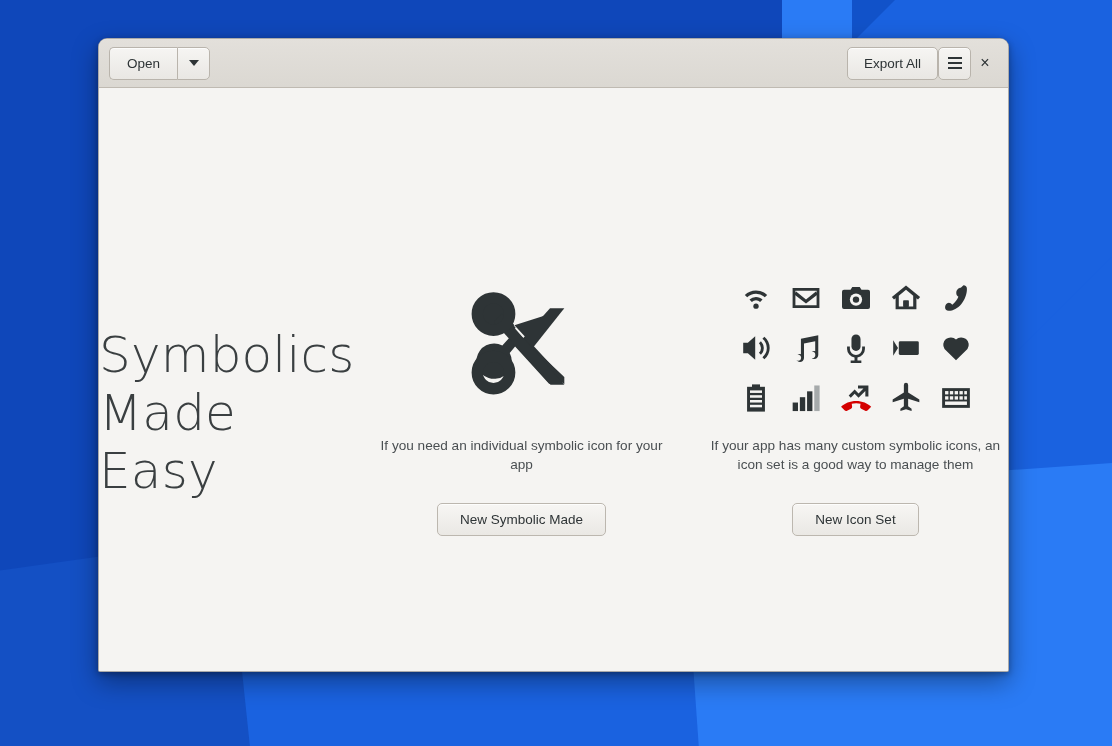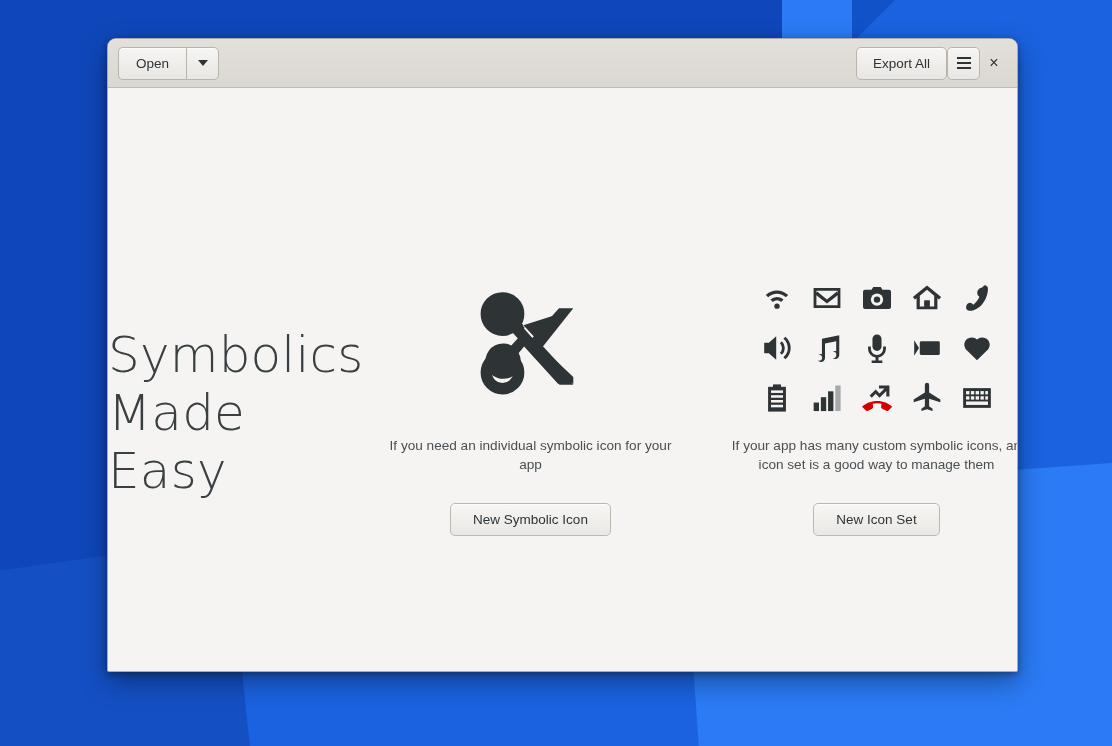--- a/index.html
+++ b/index.html
@@ -62,21 +62,21 @@
   #bg-bottom-right {
     right: -60px; bottom: -60px;
     width: 480px; height: 330px;
     background: #2a7bf5;
     transform: rotate(-4deg);
   }
 
   
   #app-window {
     position: absolute;
-    left: 107px; top: 38px;
+    left: 98px; top: 38px;
     width: 911px; height: 634px;
     border-radius: 9px 9px 2px 2px;
     box-shadow: 0 10px 26px rgba(0,0,0,0.36), 0 2px 6px rgba(0,0,0,0.30);
     overflow: hidden;
     background: #f5f4f2;
     border: 1px solid rgba(0,0,0,0.30);
   }
 
   
   #titlebar {
@@ -165,21 +165,21 @@
     color: #3a3f41;
     letter-spacing: 0.2px;
     font-family: "DejaVu Sans", sans-serif;
   }
 
   #panels {
     margin-top: 44px;
     display: flex;
     width: 100%;
     justify-content: center;
-    gap: 12px;
+    gap: 0;
   }
   .panel {
     width: 334px;
     display: flex;
     flex-direction: column;
     align-items: center;
   }
 
   .art-area {
     height: 160px;
@@ -281,21 +281,21 @@
                 <path d="M20.6 4.3h-2.9l-5.9 6.6 1.9 2.1z"></path>
                 <path d="M8.6 9.4 20.6 19.8v-1.5L9.8 8.1z"></path>
                 <path d="M20.6 19.9h-2.8L6.3 7.1l1.6-1.7z"></path>
                 <circle cx="6.2" cy="5.5" r="3.3" fill="none" stroke="#2e3436" stroke-width="2.3"></circle>
                 <circle cx="6.2" cy="17.4" r="3.3" fill="none" stroke="#2e3436" stroke-width="2.3"></circle>
               </svg>
             </span>
           </div>
           <div class="panel-desc">If you need an individual symbolic icon for your app</div>
           <div class="panel-action">
-            <span>New Symbolic Icon</span>
+            <span>New Symbolic Made</span>
           </div>
         </div>
 
         <div class="panel">
           <div class="art-area">
             <div id="icon-grid">
 
               <span class="grid-icon">
                 <svg viewBox="0 0 24 24" width="32" height="32" fill="#2e3436">
                   <path d="M12 16.1a2 2 0 1 1 0 4 2 2 0 0 1 0-4z"></path>

